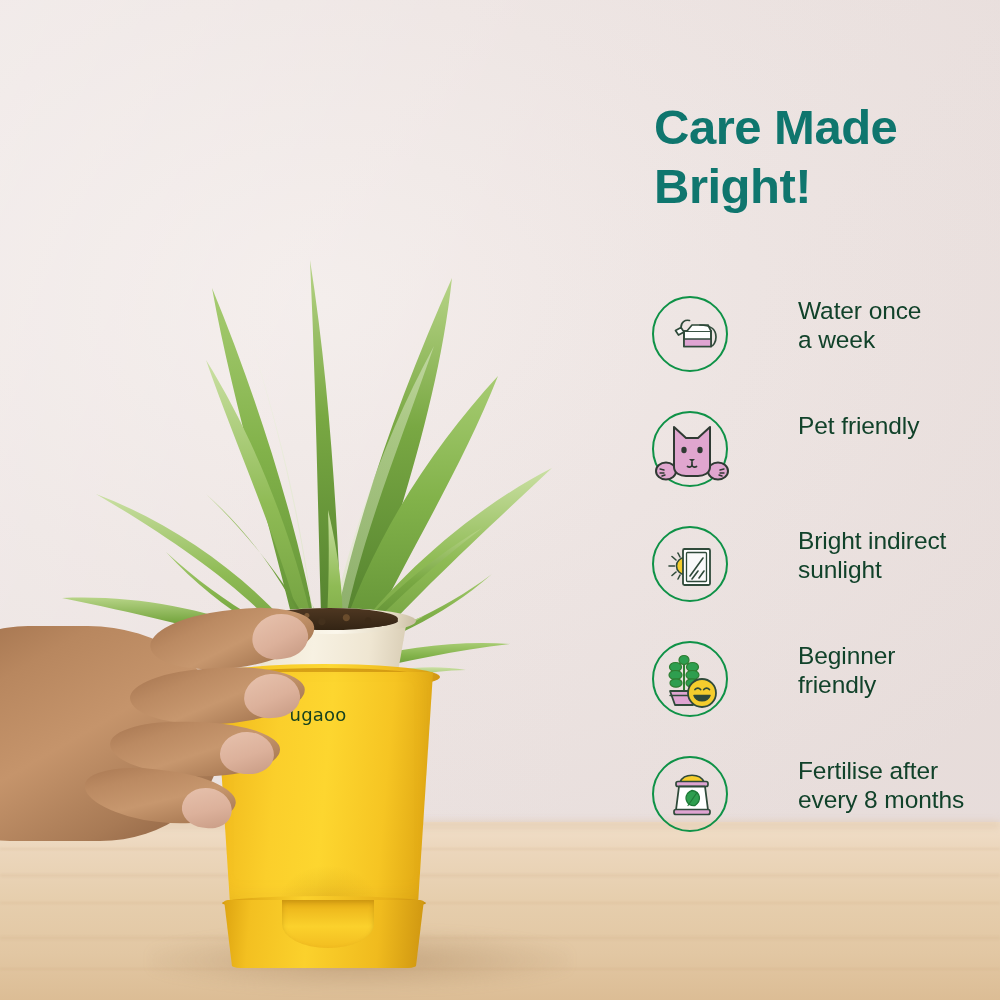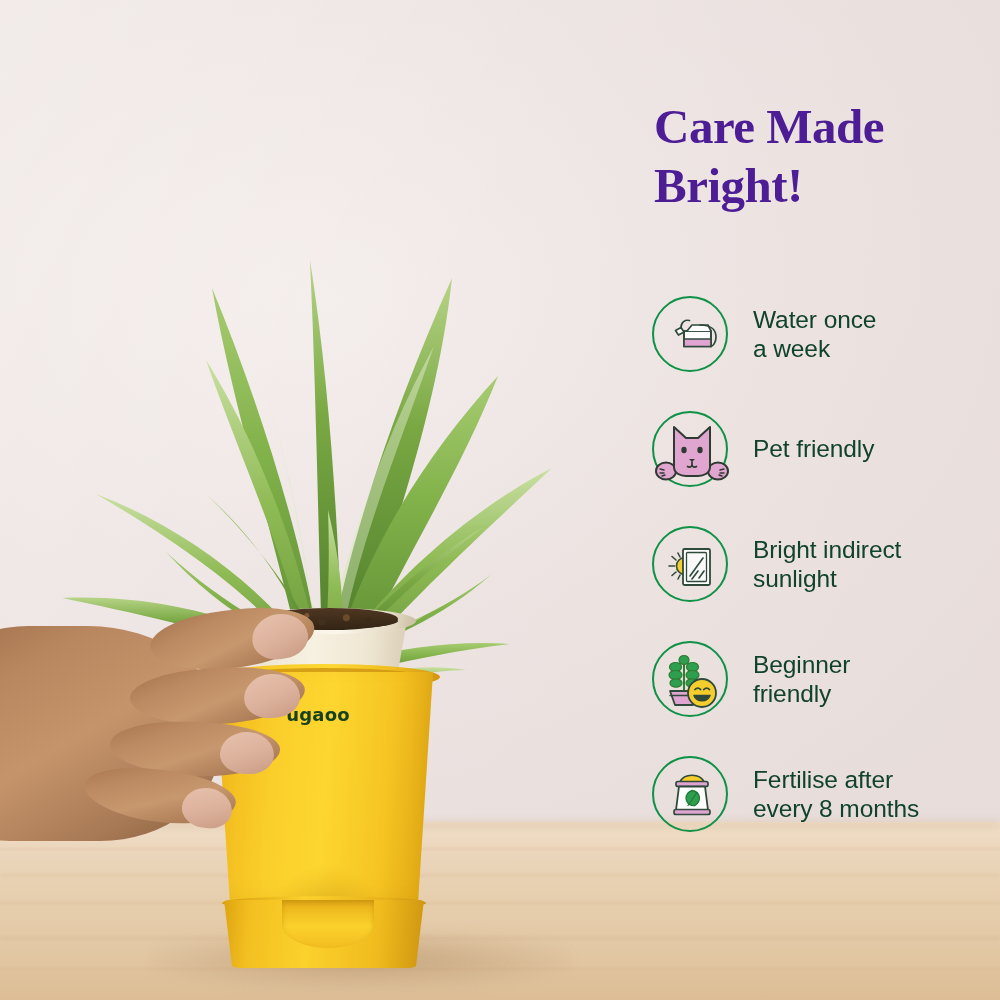--- a/index.html
+++ b/index.html
@@ -156,21 +156,21 @@
       linear-gradient(180deg, #4e3721 0%, #332414 100%);
   }
 
   .logo {
     position: absolute;
     left: 273px; top: 706px;
     width: 90px;
     text-align: center;
     color: #17421f;
     font-family: "DejaVu Sans", sans-serif;
-    font-weight: 700;
+    font-weight: 400;
     font-size: 18px;
     letter-spacing: .2px;
     line-height: 1;
   }
   .logo-sprout {
     position: absolute;
     left: 279px; top: 695px;
     width: 14px; height: 12px;
   }
 
@@ -192,39 +192,40 @@
     width: 300px; height: 215px;
     border-radius: 36% 44% 40% 30% / 40% 46% 44% 36%;
     background: linear-gradient(150deg, #9d6d49 0%, #b8875f 26%, #c5946b 52%, #a87a55 80%, #8a5f40 100%);
   }
 
   
   .heading {
     position: absolute;
     left: 654px; top: 98px;
     width: 330px;
-    color: #4c1d95;
-    font-family: Liberation Serif, serif;
+    color: #0f766e;
+    font-family: Liberation Sans, sans-serif;
     font-weight: 700;
     font-size: 49px;
     line-height: 1.20;
     letter-spacing: -0.5px;
   }
 
   .features {
     position: absolute;
     left: 652px; top: 296px;
     width: 340px;
   }
   .feature {
     position: relative;
     display: flex;
-    align-items: center;
+    align-items: flex-start;
     height: 76px;
     margin-bottom: 39px;
+    gap: 45px;
   }
   .feature:last-child { margin-bottom: 0; }
   .f-icon {
     position: relative;
     flex: 0 0 auto;
     width: 76px; height: 76px;
     border-radius: 50%;
     border: 2.6px solid #0f9247;
     box-sizing: border-box;
   }

